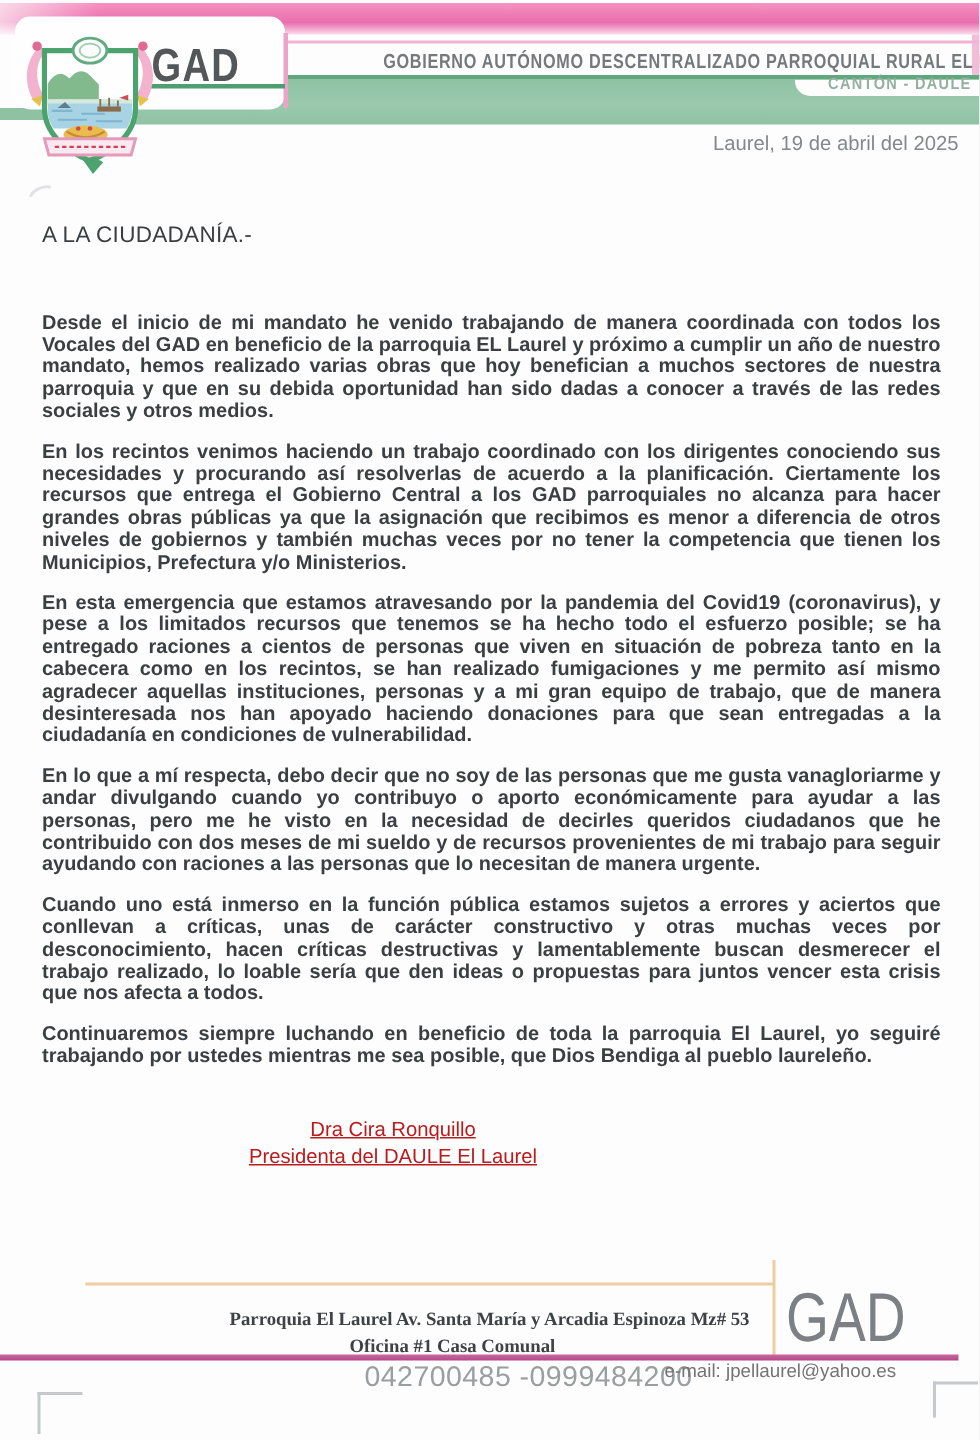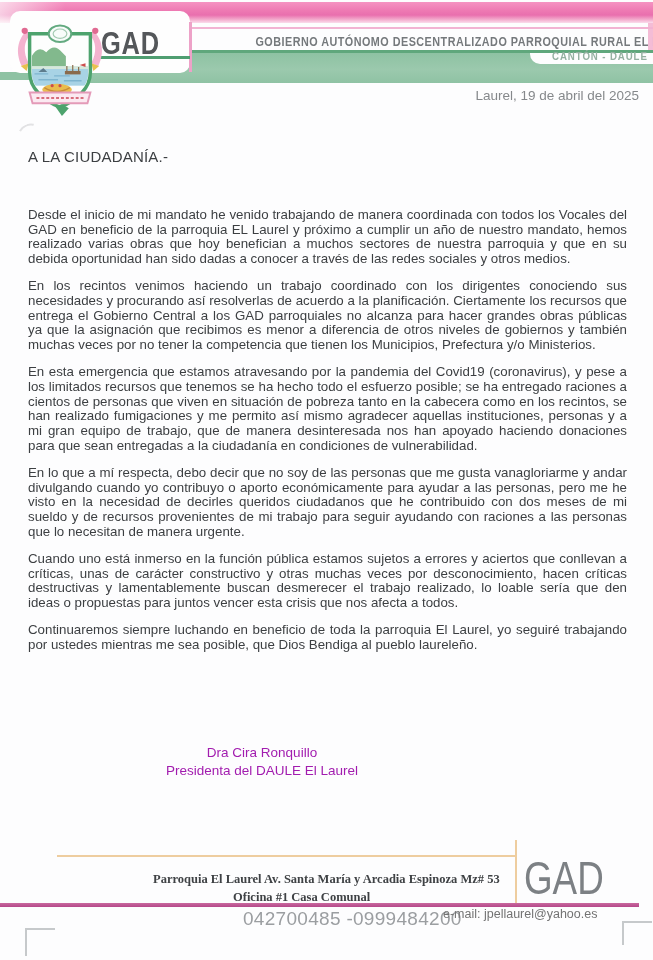--- a/index.html
+++ b/index.html
@@ -36,23 +36,23 @@
     font-weight:700;font-size:31px;letter-spacing:1px;color:#54575a;}
   .crest{position:absolute;left:11px;top:22px;width:98px;height:96px;}
   .date-line{position:absolute;top:88px;right:14px;font-size:13.5px;color:#85888b;}
   .smudge{position:absolute;left:18px;top:124px;width:18px;height:13px;border-radius:50%;
     border:2px solid #dcdcde;border-color:#dcdcde transparent transparent transparent;
     transform:rotate(-25deg);opacity:.8;}
   
   .letter{position:absolute;left:28px;top:150px;width:599px;
     font-size:13.3px;line-height:14.8px;text-align:justify;color:#3c3f42;}
   .salutation{font-size:15px;letter-spacing:.2px;margin:0 0 43px;text-align:left;}
-  .letter p{margin:0 0 12px;}
+  .letter p{margin:0 0 12px;font-weight:bold;}
   .signature{position:absolute;left:132px;top:744px;width:260px;text-align:center;
-    font-size:13.5px;line-height:18px;color:#a21caf;}
+    font-size:13.5px;line-height:18px;color:#b91c1c;text-decoration:underline;}
   
   .f-tan-h{position:absolute;left:57px;top:855px;width:459px;height:2px;background:#eecd9f;}
   .f-tan-v{position:absolute;left:515px;top:840px;width:2px;height:66px;background:#eecd9f;}
   .f-brand{position:absolute;left:524px;top:855px;line-height:1;white-space:nowrap;
     transform:scaleX(.8);transform-origin:left;
     font-size:46px;font-weight:400;color:#7c8084;}
   .f-addr1{position:absolute;left:153px;top:872px;white-space:nowrap;
     font-family:"Liberation Serif",serif;font-weight:700;font-size:12.5px;color:#3f4245;}
   .f-addr2{position:absolute;left:233px;top:890px;white-space:nowrap;
     font-family:"Liberation Serif",serif;font-weight:700;font-size:12.5px;color:#3f4245;}

